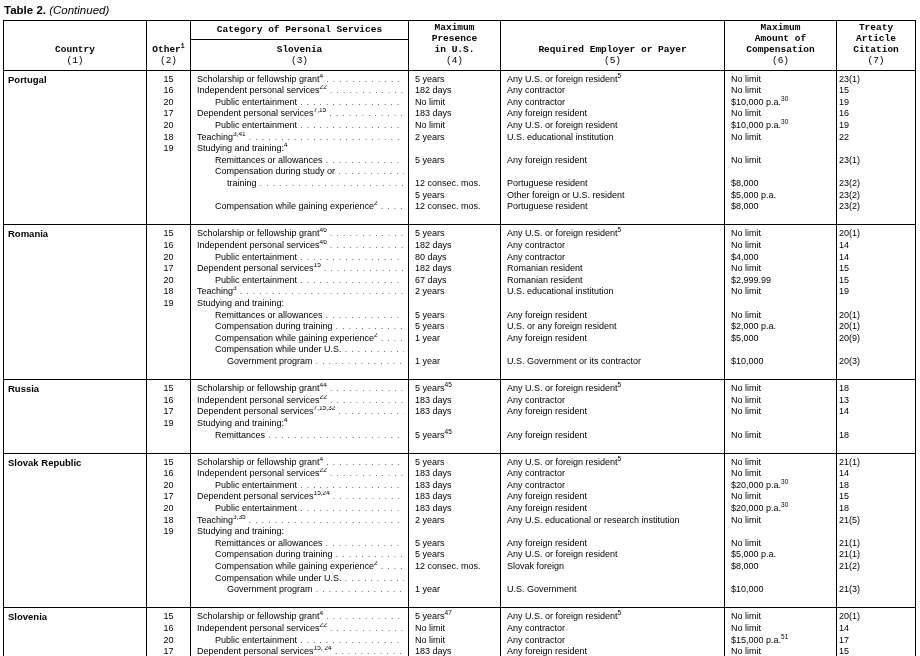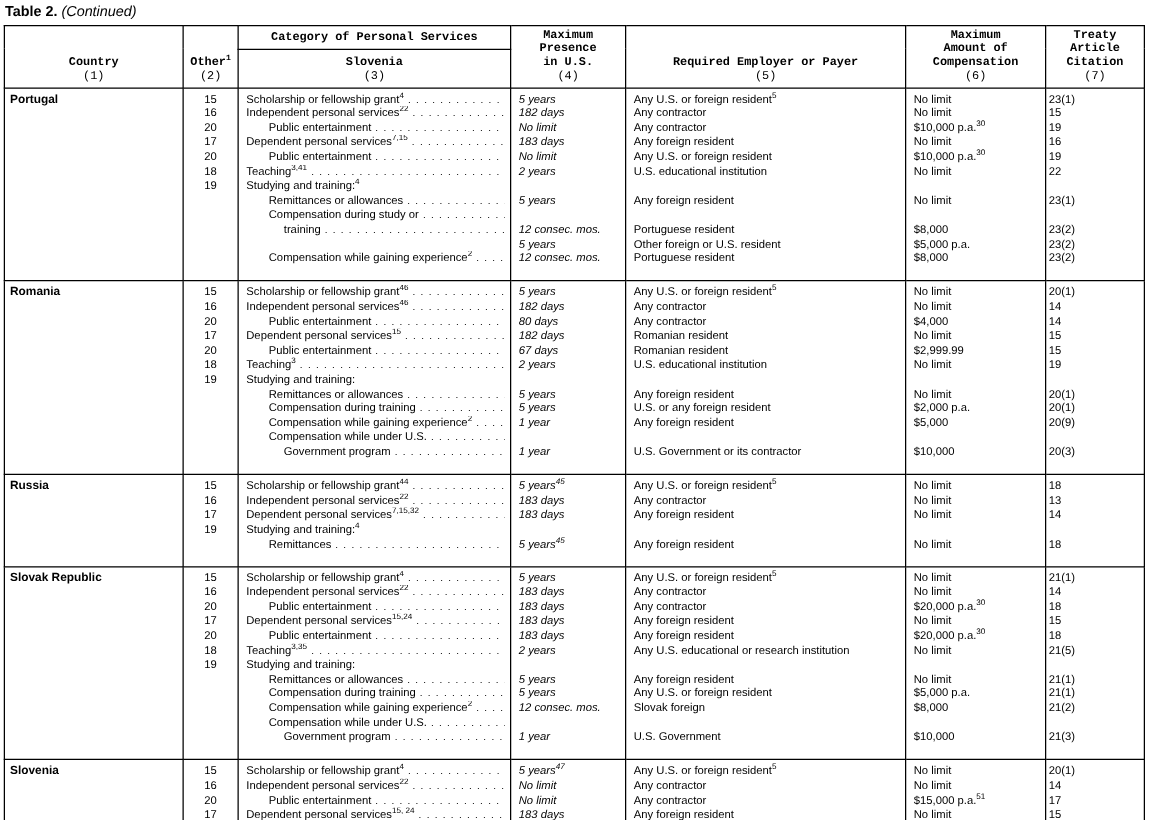--- a/index.html
+++ b/index.html
@@ -58,21 +58,21 @@
   .code-cell{
     text-align:center;
     padding-top:3px;
   }
   .code-cell div{line-height:11.6px;height:11.6px;}
   .purpose-cell{padding:3px 4px 0 6px;}
   .purpose-cell div{line-height:11.6px;height:11.6px;white-space:nowrap;overflow:hidden;}
   .ind1{padding-left:18px;}
   .ind2{padding-left:30px;}
   .dots{color:#000;letter-spacing:1px;font-size:8px;}
-  .pres-cell{padding:3px 4px 0 6px;font-style:italic;}
+  .pres-cell{padding:3px 4px 0 6px;}
   .pres-cell div{line-height:11.6px;height:11.6px;white-space:nowrap;}
   .emp-cell{padding:3px 4px 0 6px;}
   .emp-cell div{line-height:11.6px;height:11.6px;white-space:nowrap;}
   .amt-cell{padding:3px 4px 0 6px;}
   .amt-cell div{line-height:11.6px;height:11.6px;white-space:nowrap;}
   .treaty-cell{text-align:left;padding:3px 2px 0 2px;}
   .treaty-cell div{line-height:11.6px;height:11.6px;}
   .pad-bot{height:6px;}
 </style>
 </head>

